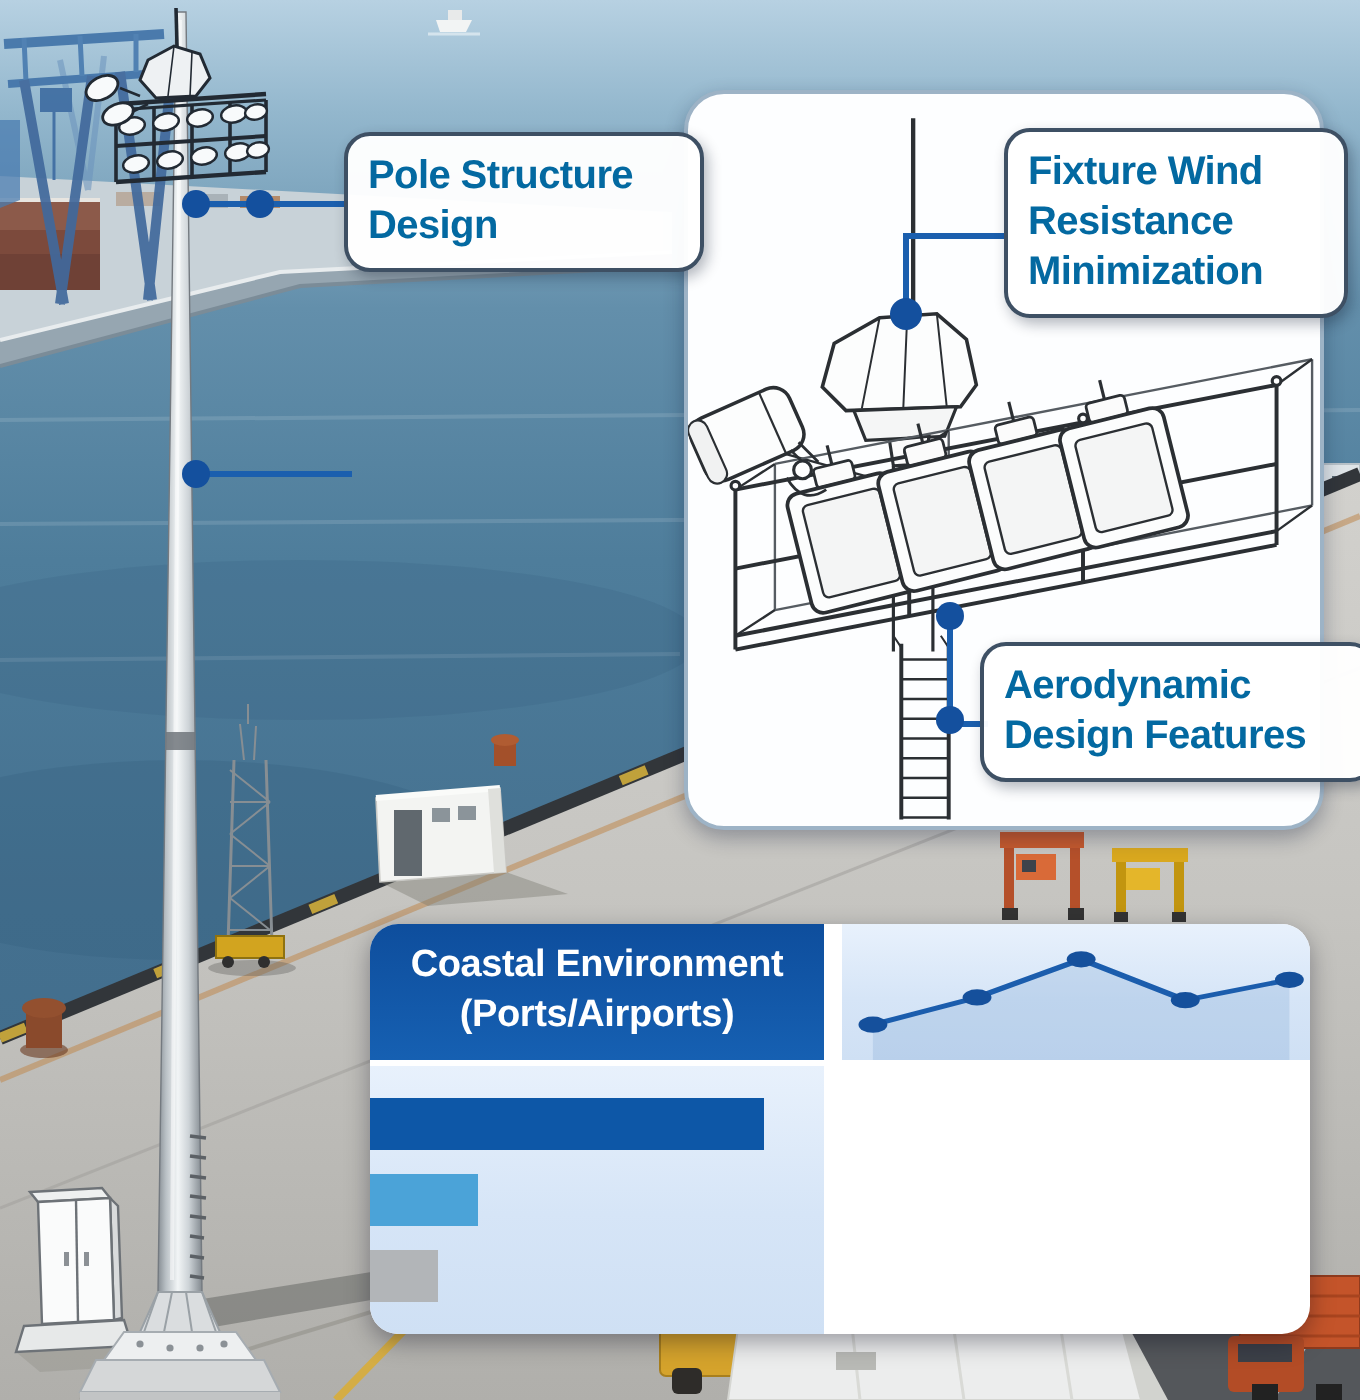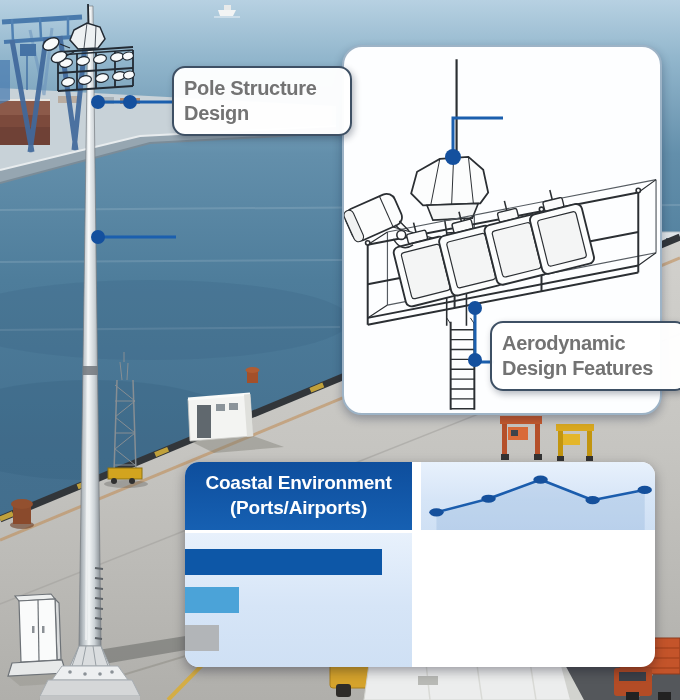--- a/index.html
+++ b/index.html
@@ -3,21 +3,21 @@
 <meta charset="utf-8">
 <style>
   html,body{margin:0;padding:0;background:#444;}
   #stage{position:relative;width:680px;height:700px;overflow:hidden;
          font-family:"Liberation Sans",sans-serif;background:#6f9cb8;}
   #bg-scene{position:absolute;left:0;top:0;z-index:0;}
 
   .label-box{position:absolute;z-index:4;background:rgba(255,255,255,.97);
     border:2.5px solid #3e5064;border-radius:13px;padding:8px 10px;
     font-size:20px;font-weight:bold;letter-spacing:-0.3px;line-height:1.25;
-    color:#737373;white-space:pre-line;box-shadow:2px 3px 7px rgba(10,20,40,.30);}
+    color:#0369a1;white-space:pre-line;box-shadow:2px 3px 7px rgba(10,20,40,.30);}
   #label-pole{left:172px;top:66px;width:156px;}
   #label-wind{left:174px;top:200px;width:124px;}
   #label-fixture{left:502px;top:64px;width:148px;}
   #label-aero{left:490px;top:321px;width:174px;}
 
   .diagram-panel{position:absolute;left:342px;top:45px;width:320px;height:370px;
     box-sizing:border-box;background:#fdfeff;border:2px solid #9db3c6;border-radius:20px;
     z-index:2;box-shadow:0 4px 10px rgba(10,20,50,.30);overflow:hidden;}
   .diagram-panel svg{width:100%;height:100%;display:block;}
 
@@ -341,20 +341,23 @@
       <path d="M503,118 L453,118 L453,155" fill="none"></path>
       <circle cx="453" cy="157" r="8" stroke="none"></circle>
       <path d="M494,362 L475,362 L475,308" fill="none"></path>
       <circle cx="475" cy="308" r="7" stroke="none"></circle>
       <circle cx="475" cy="360" r="7" stroke="none"></circle>
     </g>
   </svg>
 
   <div class="label-box" id="label-pole">Pole Structure
 Design</div>
+  <div class="label-box" id="label-fixture">Fixture Wind
+Resistance
+Minimization</div>
   <div class="label-box" id="label-aero">Aerodynamic
 Design Features</div>
 
   <div class="chart-panel">
     <div class="hdr">Coastal Environment
 (Ports/Airports)</div>
     <div class="cell line-cell">
         <svg viewBox="0 0 227 134" preserveAspectRatio="none" style="position: absolute; left: 0px; top: 0px; width: 100%; height: 100%;">
           <path d="M15,99.16 L65.5,72.36 L116,34.84 L166.5,75.03999999999999 L217,54.94 L217,134 L15,134 Z" fill="rgba(130,168,212,0.28)"></path>
           <path d="M15,99.16 L65.5,72.36 L116,34.84 L166.5,75.03999999999999 L217,54.94" fill="none" stroke="#1b5dad" stroke-width="4.5" stroke-linejoin="round" stroke-linecap="round"></path>

